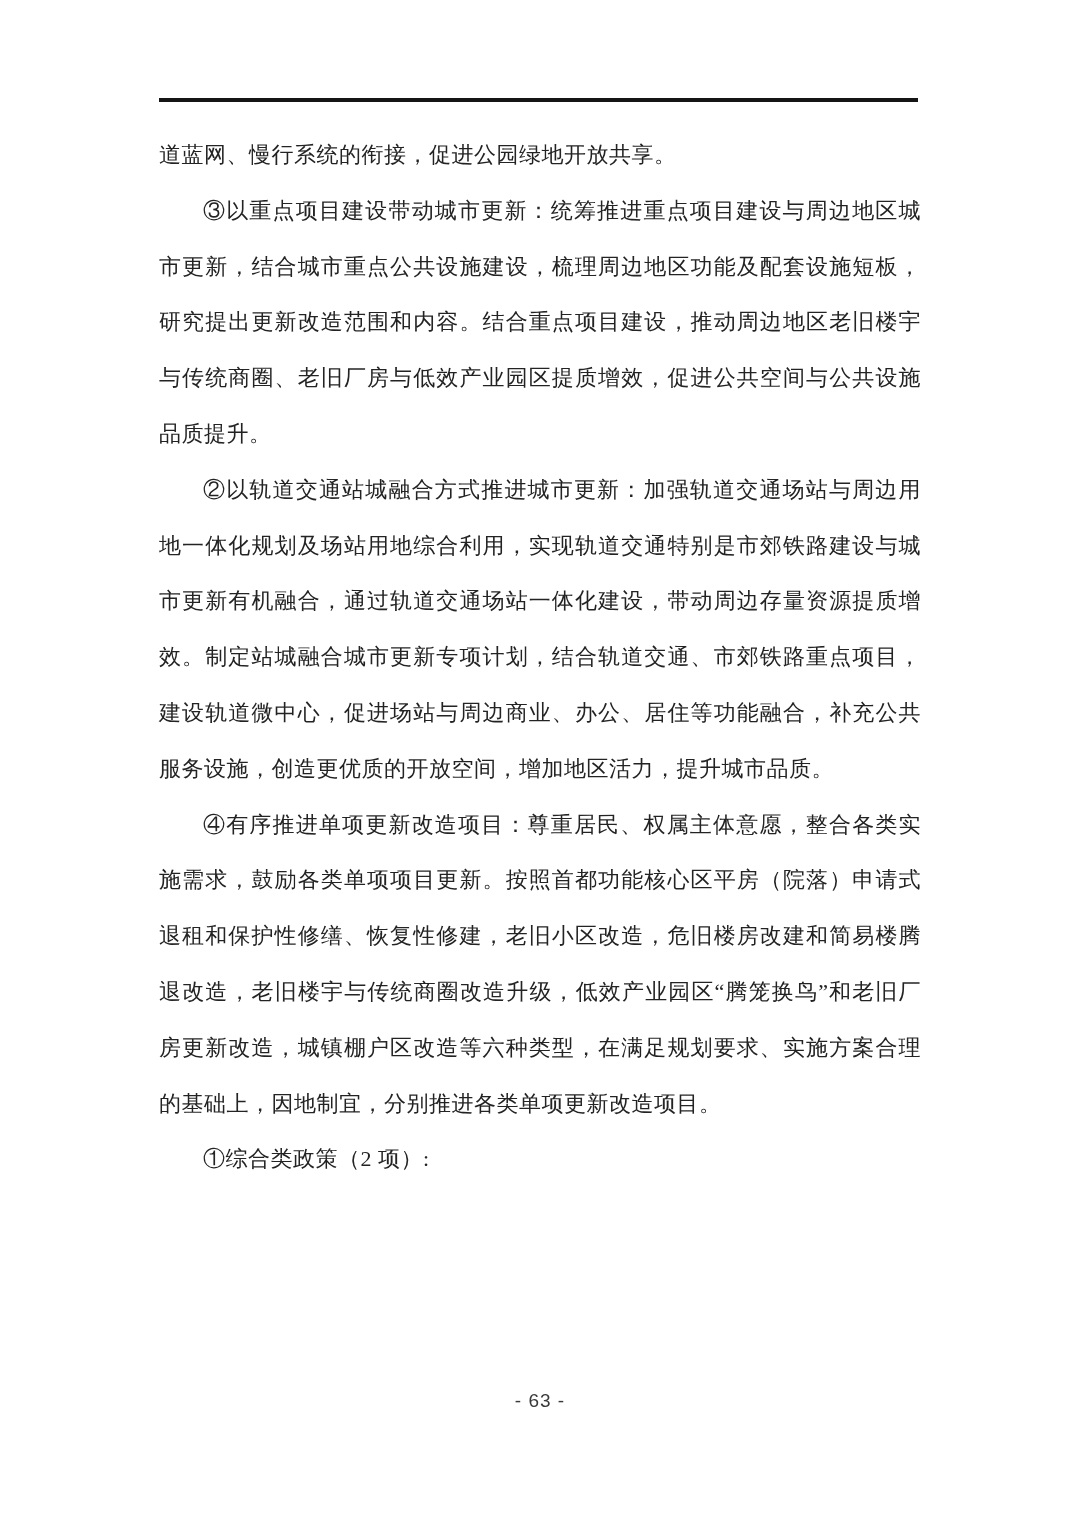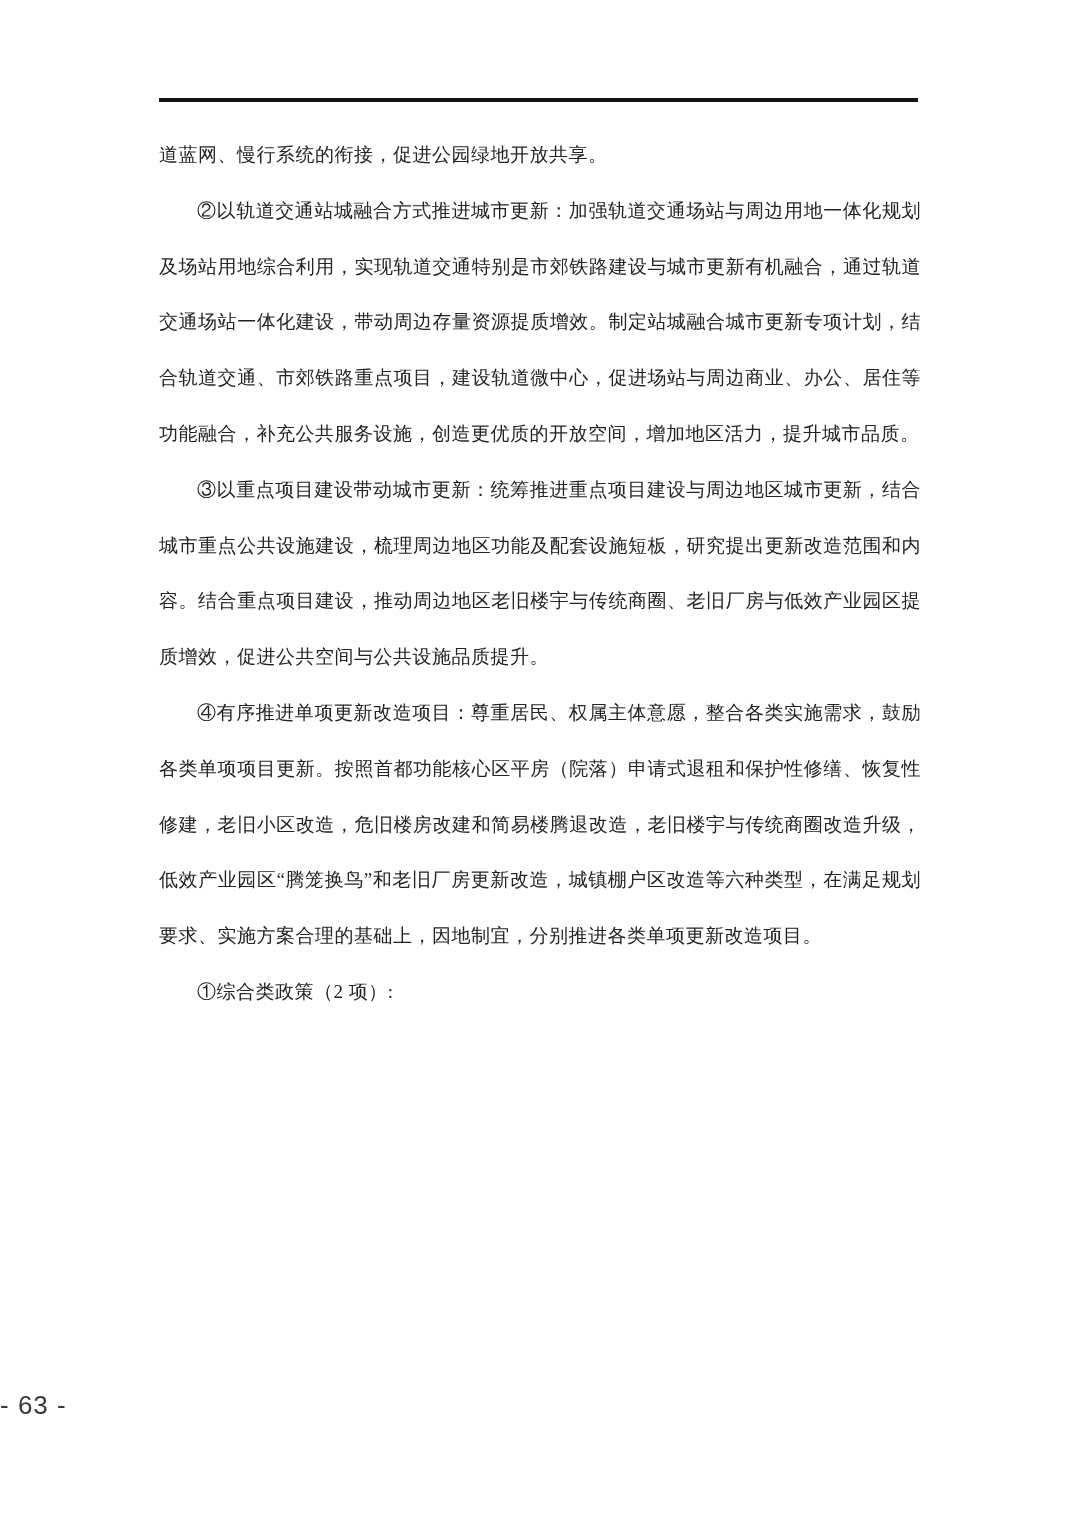--- a/index.html
+++ b/index.html
@@ -21,54 +21,55 @@
     top: 98px;
     width: 759px;
     height: 4px;
     background: #151515;
   }
   .content {
     position: absolute;
     left: 159px;
     top: 127px;
     width: 762px;
-    font-size: 19px;
+    font-size: 22px;
     line-height: 55.8px;
     letter-spacing: 0.5px;
     color: #232323;
     text-align: justify;
   }
   .content p {
     margin: 0;
     padding: 0;
   }
   .content p.indent {
     text-indent: 2em;
   }
   .page-number {
     position: absolute;
     left: 0;
     top: 1390px;
     width: 100%;
-    font-size: 26px;
+    text-align: center;
+    font-size: 19px;
     letter-spacing: 1px;
     color: #3a3a3a;
     font-family: "Liberation Sans", "DejaVu Sans", sans-serif;
   }
 </style>
 </head>
 <body>
 
 <div class="page">
 
   <div class="header-rule"></div>
 
   <div class="content">
     <p>道蓝网、慢行系统的衔接，促进公园绿地开放共享。</p>
+    <p class="indent">③以重点项目建设带动城市更新：统筹推进重点项目建设与周边地区城市更新，结合城市重点公共设施建设，梳理周边地区功能及配套设施短板，研究提出更新改造范围和内容。结合重点项目建设，推动周边地区老旧楼宇与传统商圈、老旧厂房与低效产业园区提质增效，促进公共空间与公共设施品质提升。</p>
     <p class="indent">②以轨道交通站城融合方式推进城市更新：加强轨道交通场站与周边用地一体化规划及场站用地综合利用，实现轨道交通特别是市郊铁路建设与城市更新有机融合，通过轨道交通场站一体化建设，带动周边存量资源提质增效。制定站城融合城市更新专项计划，结合轨道交通、市郊铁路重点项目，建设轨道微中心，促进场站与周边商业、办公、居住等功能融合，补充公共服务设施，创造更优质的开放空间，增加地区活力，提升城市品质。</p>
-    <p class="indent">③以重点项目建设带动城市更新：统筹推进重点项目建设与周边地区城市更新，结合城市重点公共设施建设，梳理周边地区功能及配套设施短板，研究提出更新改造范围和内容。结合重点项目建设，推动周边地区老旧楼宇与传统商圈、老旧厂房与低效产业园区提质增效，促进公共空间与公共设施品质提升。</p>
     <p class="indent">④有序推进单项更新改造项目：尊重居民、权属主体意愿，整合各类实施需求，鼓励各类单项项目更新。按照首都功能核心区平房（院落）申请式退租和保护性修缮、恢复性修建，老旧小区改造，危旧楼房改建和简易楼腾退改造，老旧楼宇与传统商圈改造升级，低效产业园区“腾笼换鸟”和老旧厂房更新改造，城镇棚户区改造等六种类型，在满足规划要求、实施方案合理的基础上，因地制宜，分别推进各类单项更新改造项目。</p>
     <p class="indent">①综合类政策（2 项）:</p>
   </div>
 
   <div class="page-number">- 63 -</div>
 
 </div>
 
 </body></html>

